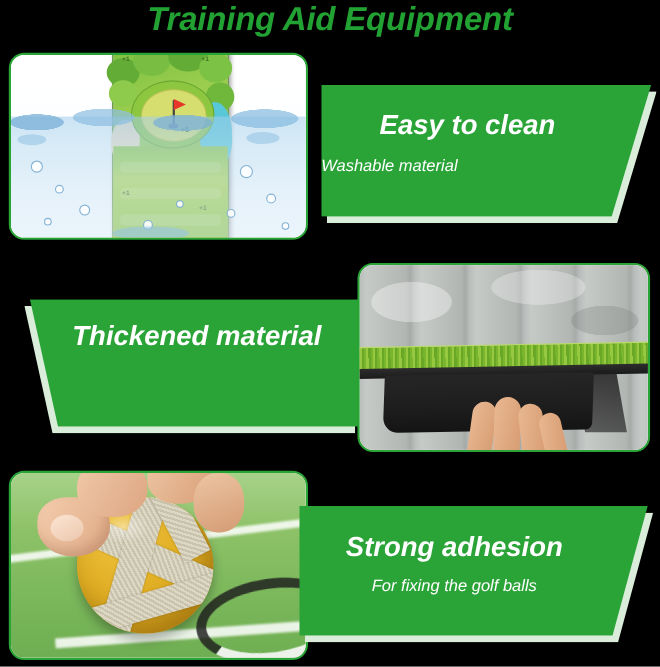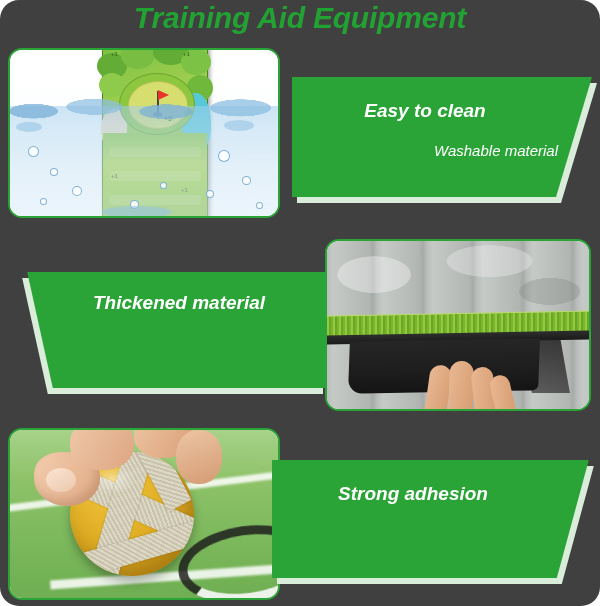--- a/index.html
+++ b/index.html
@@ -4,21 +4,21 @@
 <title>Training Aid Equipment</title>
 <style>
   html,body{margin:0;padding:0;}
   body{
     width:600px;height:606px;
     background:#ffffff;
     font-family:"Liberation Sans","DejaVu Sans",sans-serif;
     overflow:hidden;
     position:relative;
   }
-  .page{position:relative;width:600px;height:606px;overflow:hidden;background:#404040;border-radius:19px;}
+  .page{position:relative;width:600px;height:606px;overflow:hidden;background:#000000;}
 
   
   .title{
     position:absolute;left:0;top:1px;width:600px;
     text-align:center;
     font-size:30px;
     font-weight:bold;
     font-style:italic;
     letter-spacing:-0.2px;
     color:#22a233;
@@ -185,36 +185,36 @@
   
   .banner{position:absolute;color:#fff;}
   .banner .shadow{
     position:absolute;inset:0;background:#d9edda;
     transform:translate(5px,6px);
   }
   .banner .face{position:absolute;inset:0;background:#2aa337;}
   .banner .txt{position:absolute;inset:0;}
   .banner .hd{
     position:absolute;left:0;right:0;
-    font-size:19px;font-weight:bold;font-style:italic;
+    font-size:25px;font-weight:bold;font-style:italic;
     color:#ffffff;white-space:nowrap;
   }
   .banner .sub{
     position:absolute;left:0;right:0;
     font-size:15px;font-style:italic;font-weight:normal;
     color:#ffffff;white-space:nowrap;
   }
 
   
   #banner-clean{left:292px;top:77px;width:300px;height:120px;}
   #banner-clean .shadow,#banner-clean .face{
     clip-path:polygon(0 0, 100% 0, 88% 100%, 0 100%);
   }
   #banner-clean .hd{top:23px;text-align:center;padding-right:34px;}
-  #banner-clean .sub{top:65px;text-align:right;padding-right:34px;}
+  #banner-clean .sub{top:65px;text-align:left;padding-right:34px;}
 
   
   #banner-cushion{left:8px;top:272px;width:320px;height:116px;}
   #banner-cushion .shadow,#banner-cushion .face{
     clip-path:polygon(6% 0, 100% 0, 100% 100%, 14% 100%);
   }
   #banner-cushion .shadow{transform:translate(-5px,6px);}
   #banner-cushion .hd{top:20px;text-align:center;padding-left:22px;}
   #banner-cushion .sub{top:61px;text-align:center;padding-left:22px;}
 
@@ -344,16 +344,17 @@
         <div class="f-d"></div>
       </div>
     </div>
   </div>
 
   <div class="banner" id="banner-adhesion">
     <div class="shadow"></div>
     <div class="face"></div>
     <div class="txt">
       <div class="hd">Strong adhesion</div>
+      <div class="sub">For fixing the golf balls</div>
     </div>
   </div>
 
 </div>
 
 </body></html>

